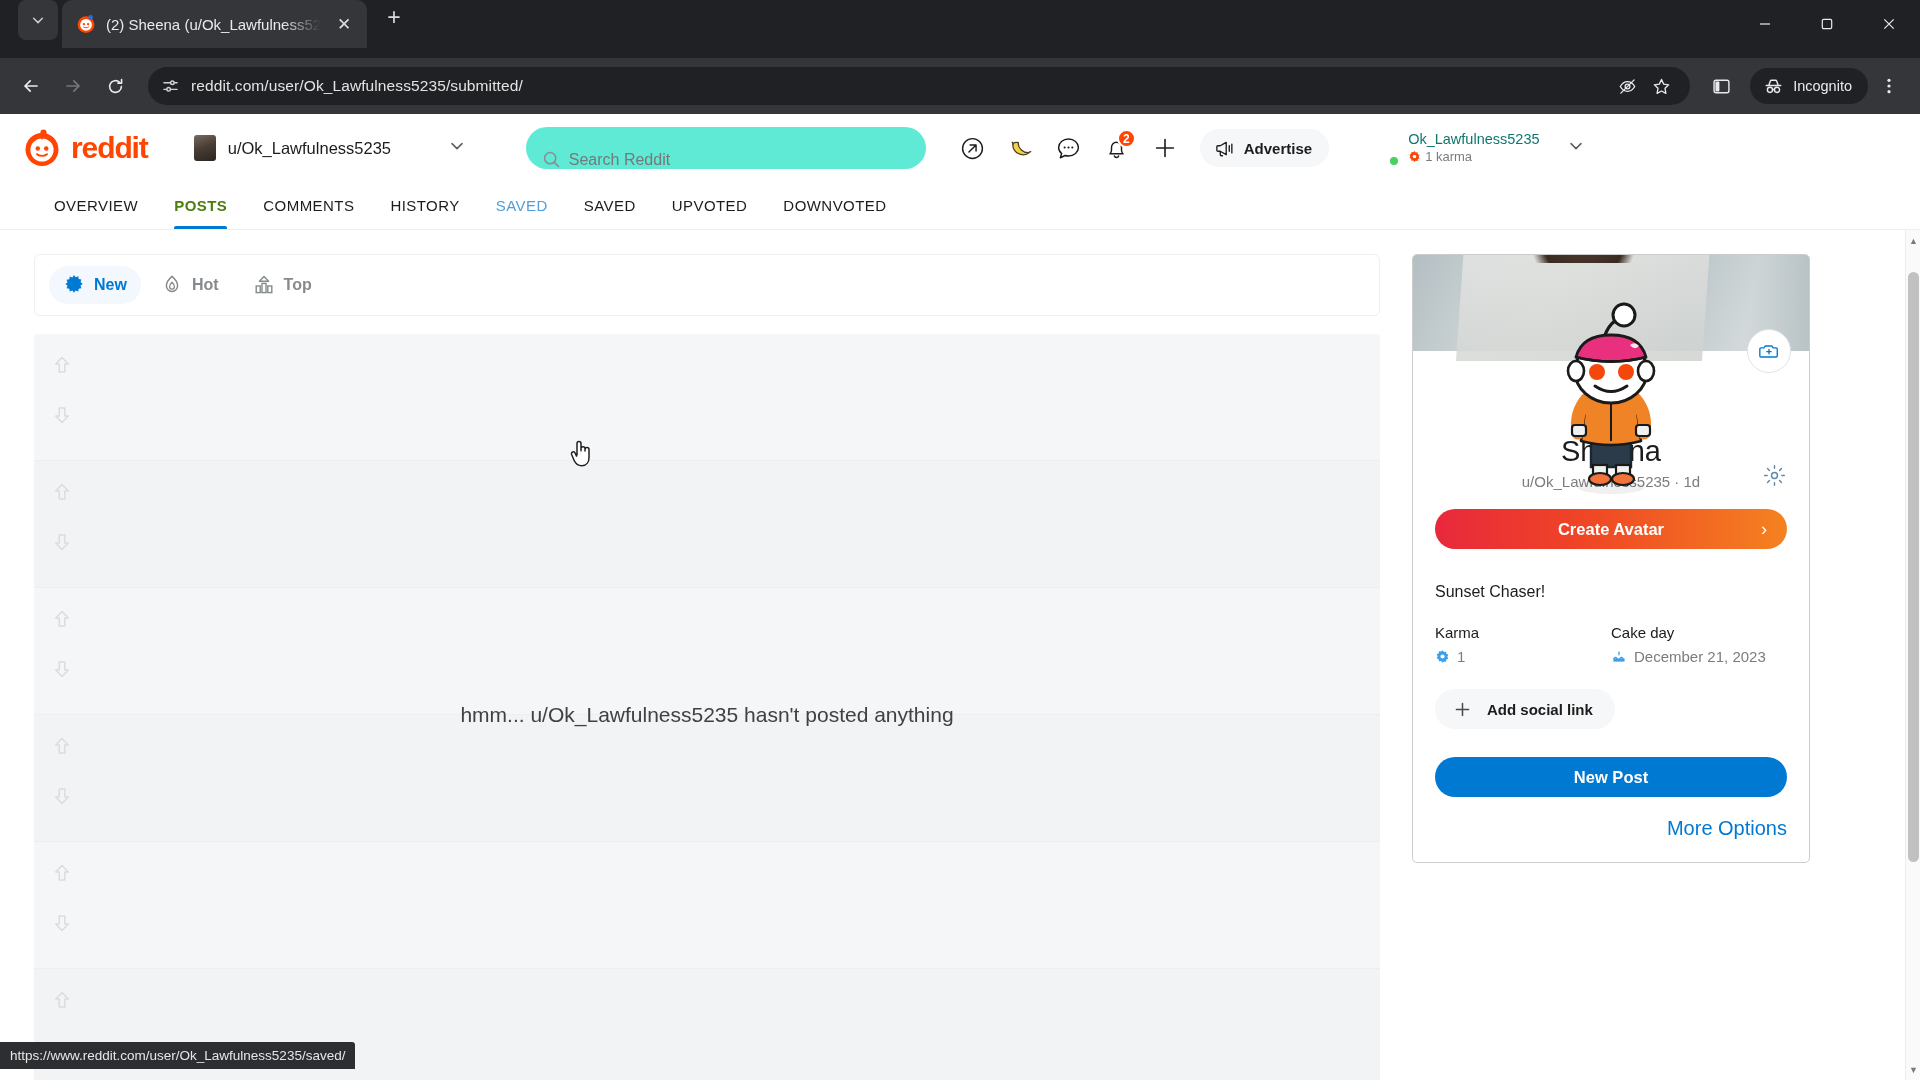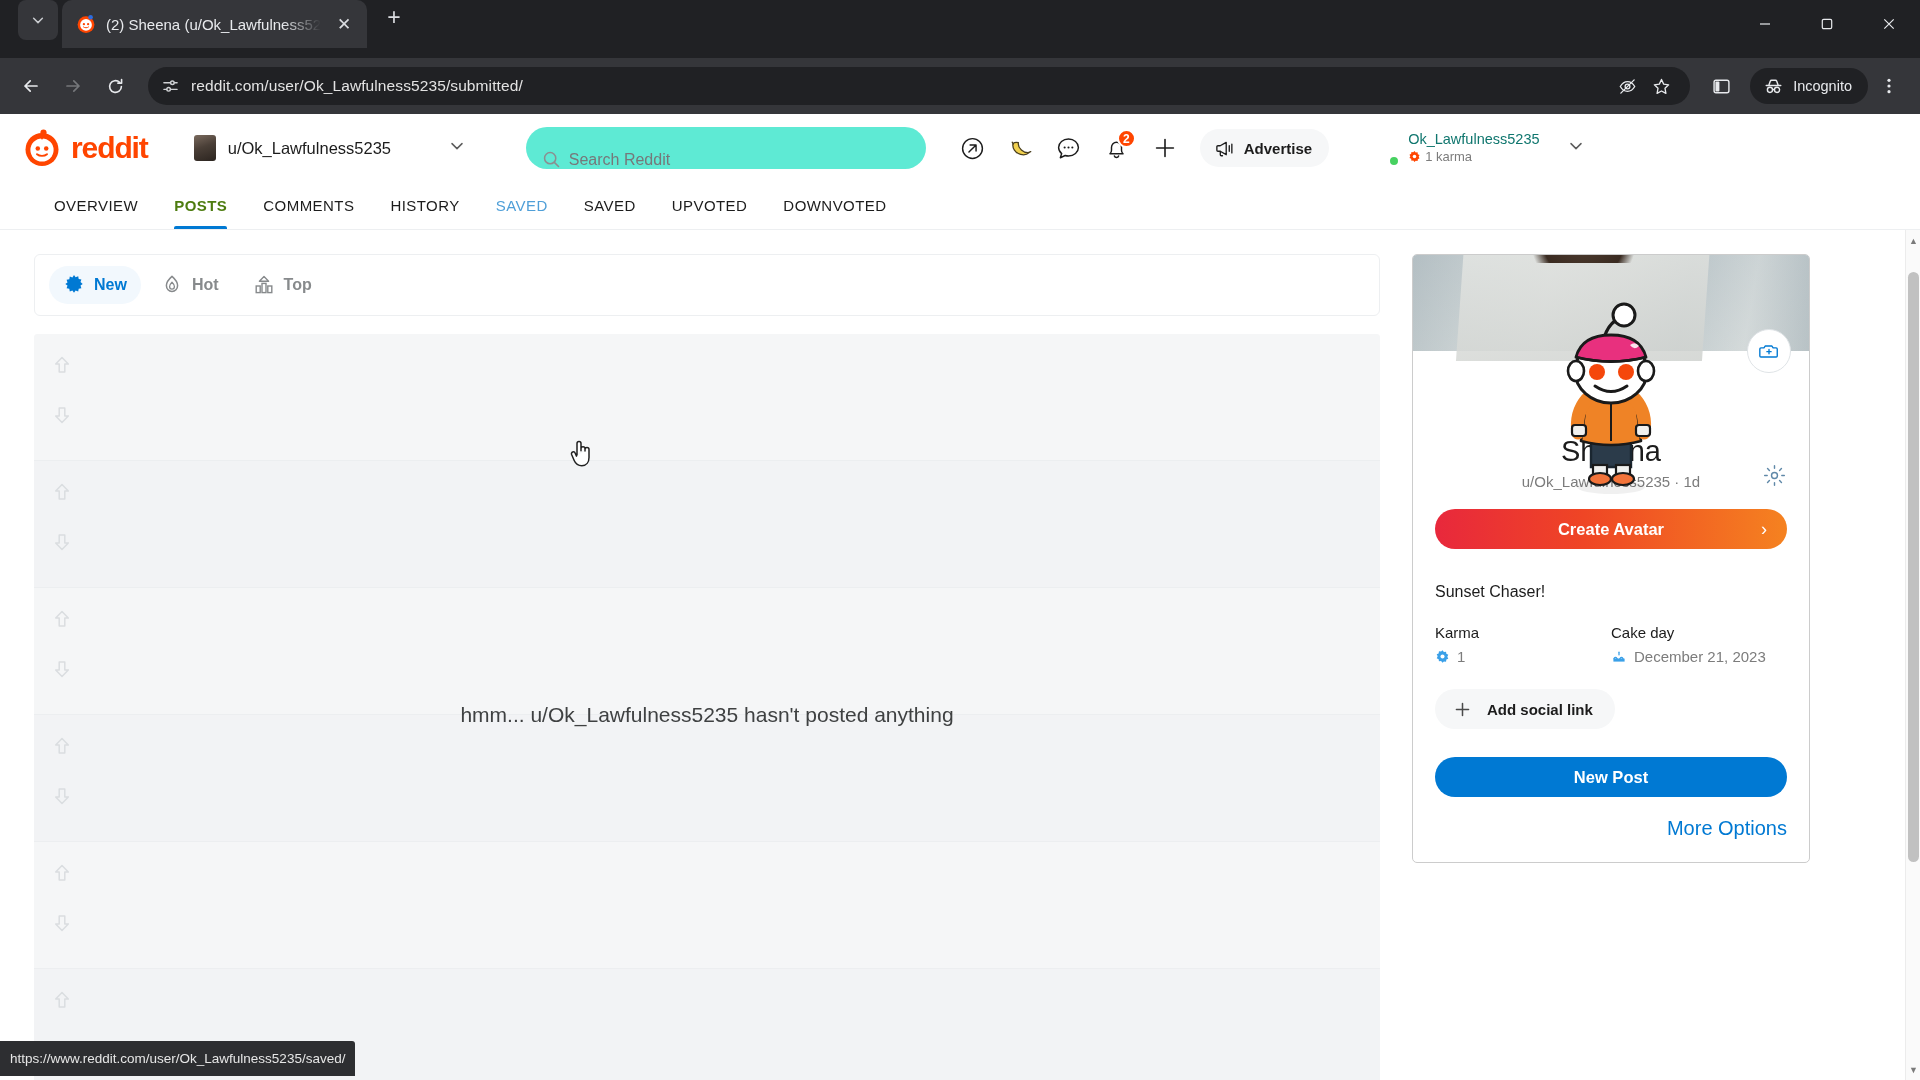--- a/index.html
+++ b/index.html
@@ -295,21 +295,21 @@
     background: #c1c1c1; border-radius: 6px;
   }
   .pg-arrow {
     position: absolute; left: 0; width: 15px; height: 17px;
     display: flex; align-items: center; justify-content: center; color: #7a7a7a;
     font-size: 9px;
   }
 
   
   .status-url {
-    position: absolute; left: 0; bottom: 4px; height: 35px;
+    position: absolute; left: 0; bottom: 11px; height: 27px;
     background: #2d2e31; color: #e6e6e6; font-size: 13.5px;
     display: flex; align-items: center; padding: 0 10px; z-index: 60;
     border-top-right-radius: 3px;
   }
 
   
   .cursor-hand { position: absolute; z-index: 70; pointer-events: none; }
 </style>
 </head>
 <body>

